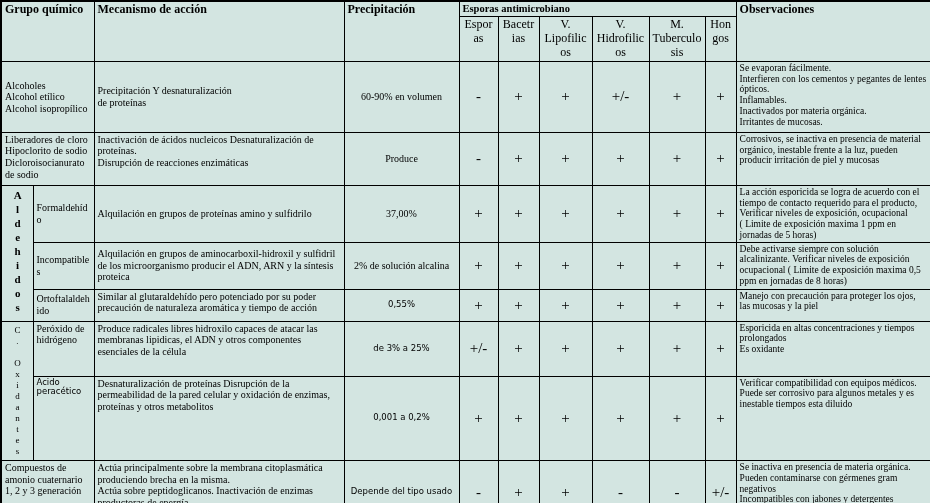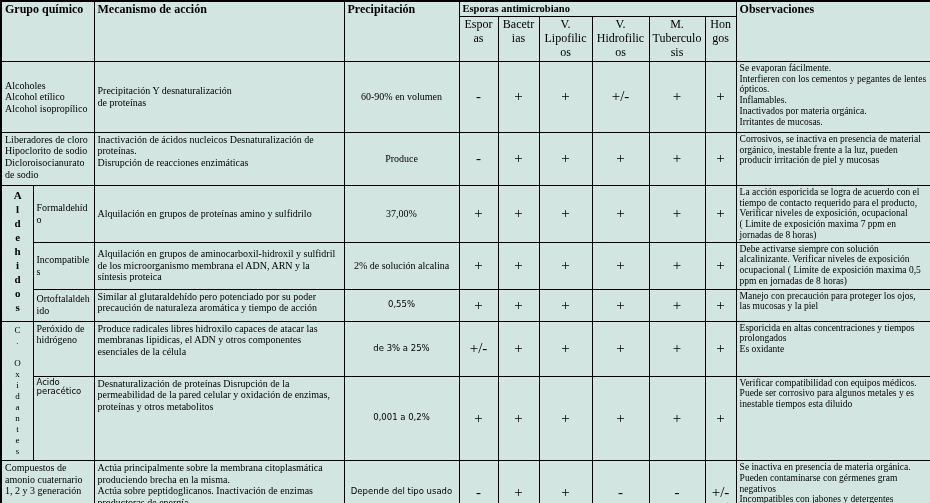--- a/index.html
+++ b/index.html
@@ -118,26 +118,26 @@
     <td class="m">Formaldehído</td>
     <td class="m">Alquilación en grupos de proteínas amino y sulfidrilo</td>
     <td class="c m">37,00%</td>
     <td class="sym">+</td>
     <td class="sym">+</td>
     <td class="sym">+</td>
     <td class="sym">+</td>
     <td class="sym">+</td>
     <td class="sym">+</td>
     <td class="pre obs">La acción esporicida se logra de acuerdo con el tiempo de contacto requerido para el producto, Verificar niveles de exposición, ocupacional
-( Limite de exposición maxima 7 ppm en jornadas de 8 horas)</td>
+( Limite de exposición maxima 1 ppm en jornadas de 5 horas)</td>
   </tr>
 
   <tr style="height:47px">
     <td class="m">Incompatibles</td>
-    <td class="m">Alquilación en grupos de aminocarboxil-hidroxil y sulfidril de los microorganismo membrana el ADN, ARN y la síntesis proteica</td>
+    <td class="m">Alquilación en grupos de aminocarboxil-hidroxil y sulfidril de los microorganismo producir el ADN, ARN y la síntesis proteica</td>
     <td class="c m">2% de solución alcalina</td>
     <td class="sym">+</td>
     <td class="sym">+</td>
     <td class="sym">+</td>
     <td class="sym">+</td>
     <td class="sym">+</td>
     <td class="sym">+</td>
     <td class="pre obs">Debe activarse siempre con solución alcalinizante. Verificar niveles de exposición ocupacional ( Limite de exposición maxima 0,5 ppm en jornadas de 8 horas)</td>
   </tr>
 

